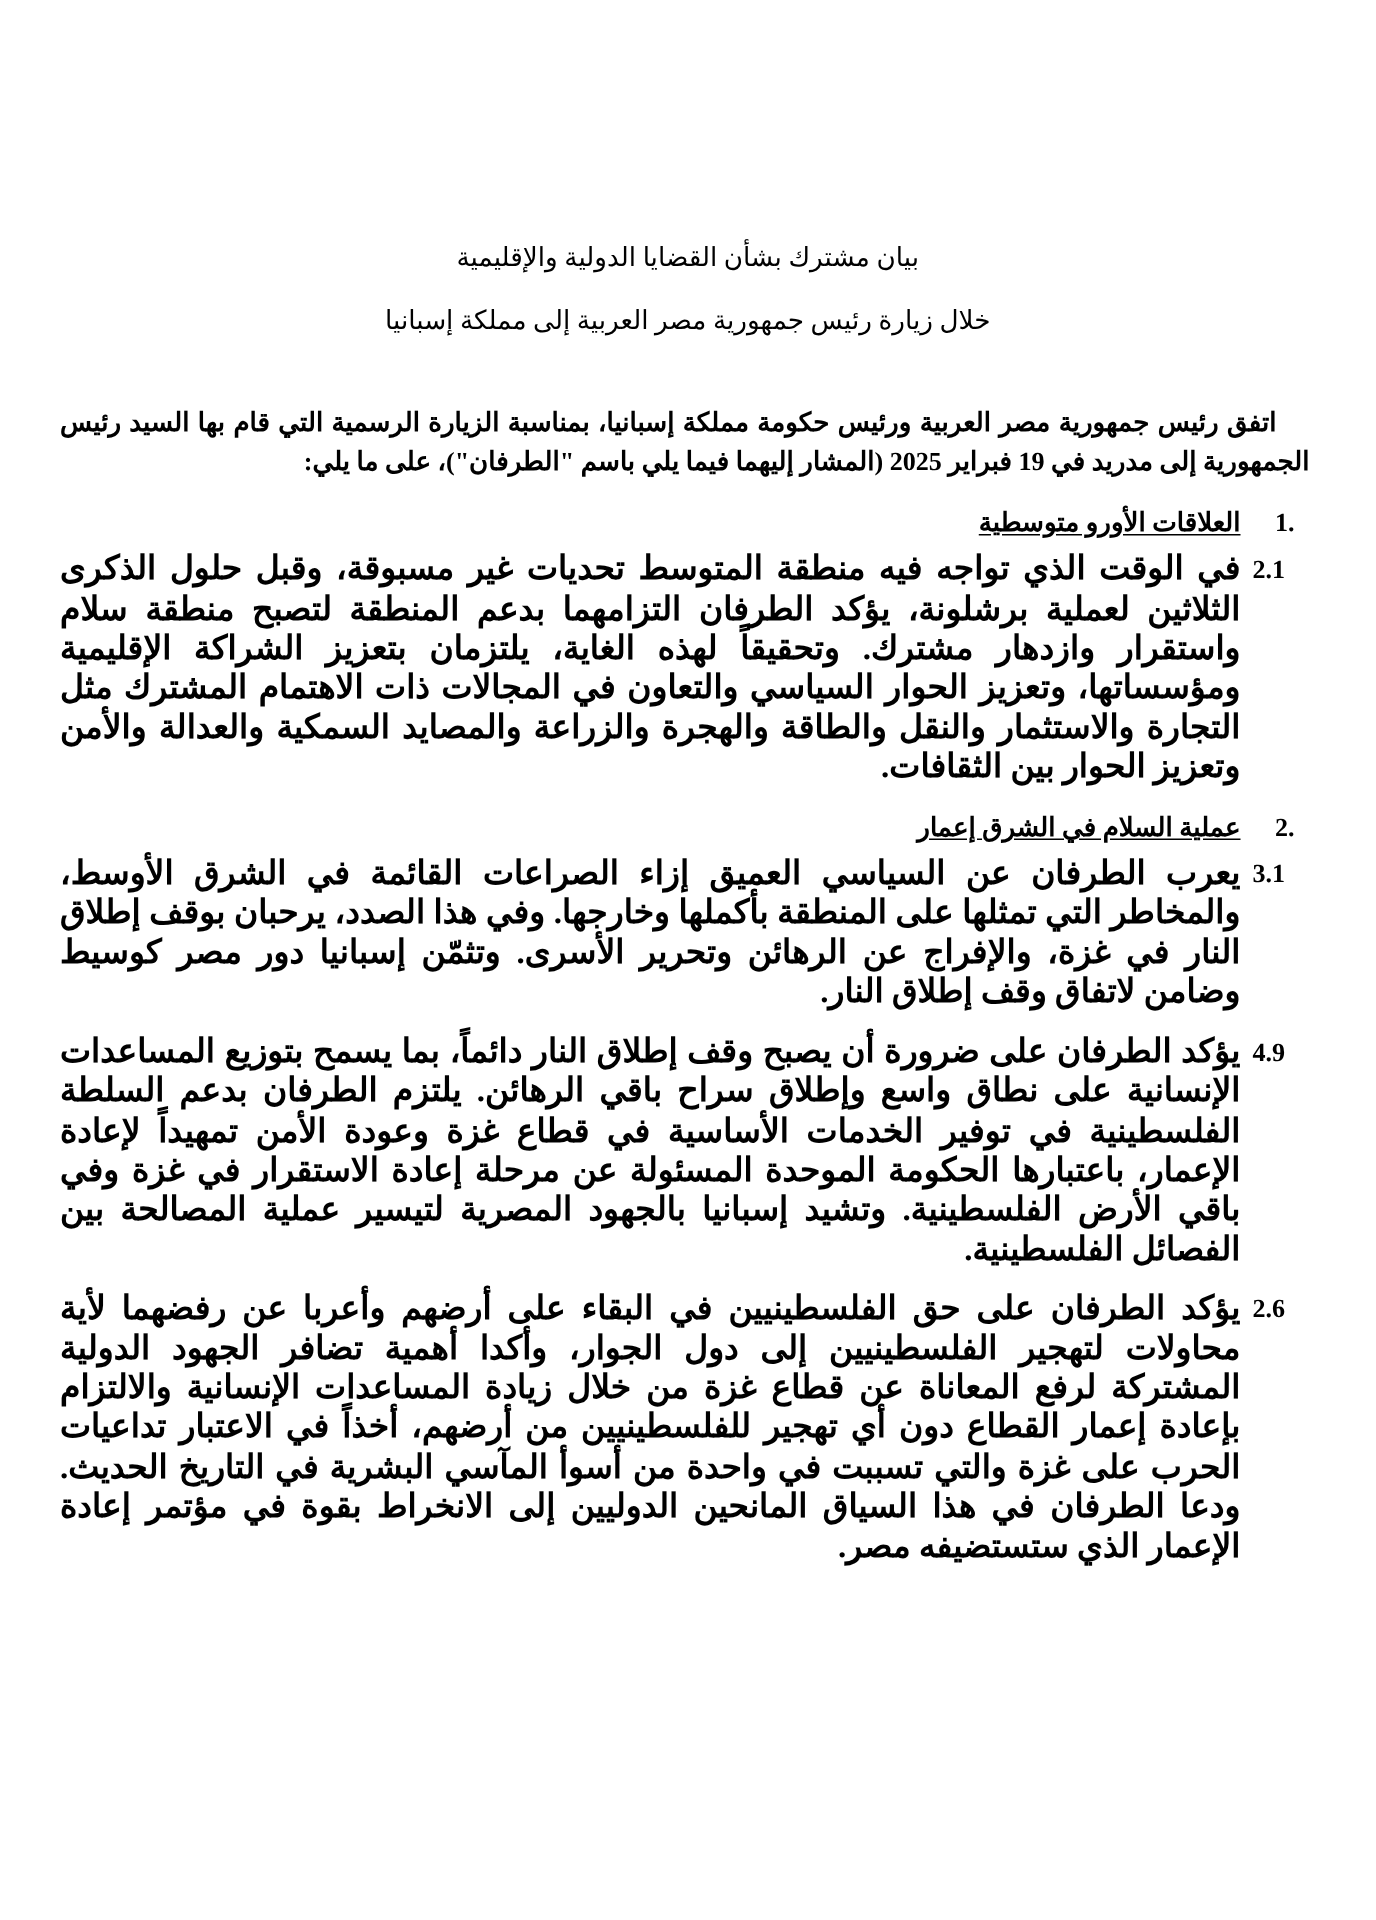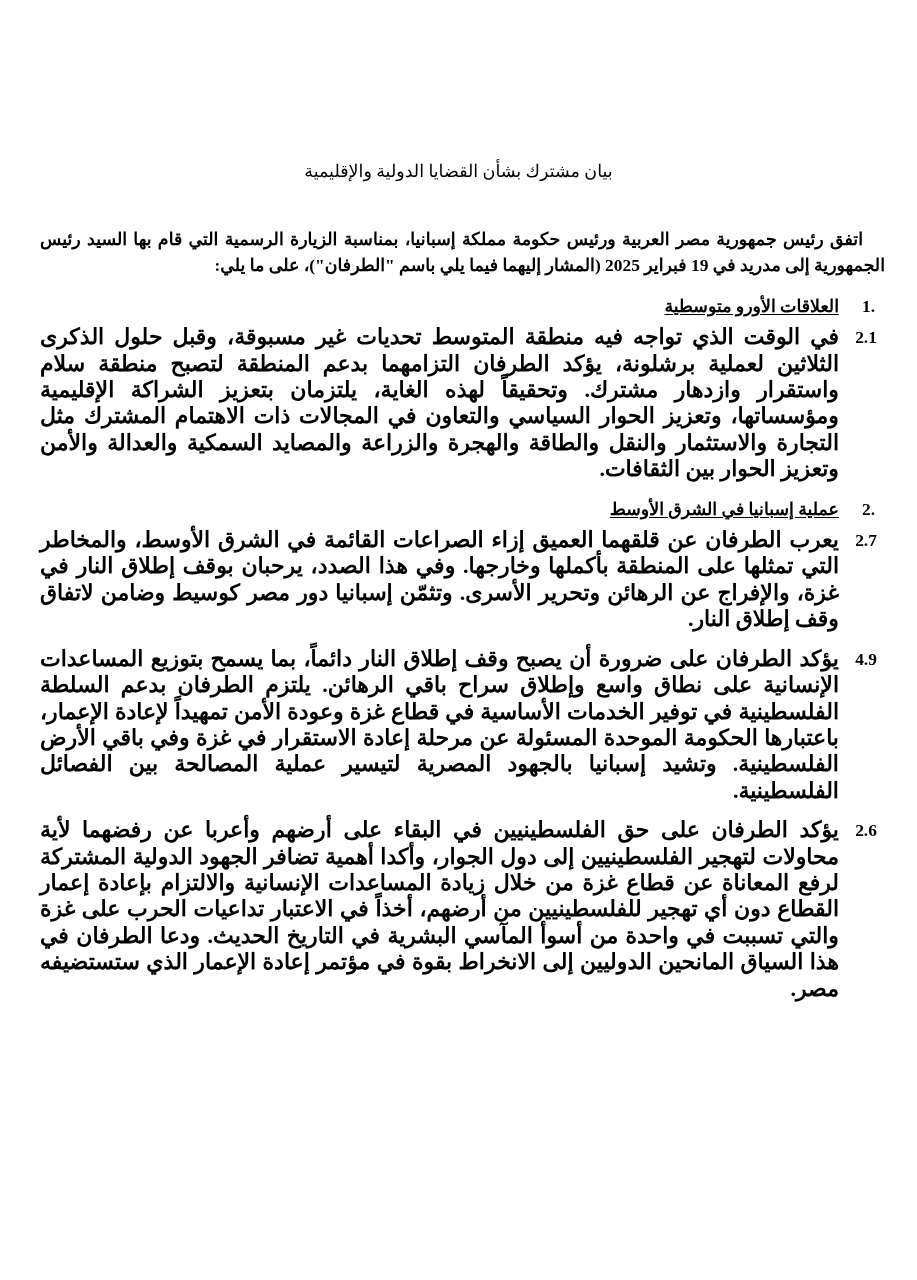--- a/index.html
+++ b/index.html
@@ -39,21 +39,21 @@
     letter-spacing: 0;
     white-space: nowrap;
   }
   .doc-header .hline.date {
     font-size: 17.5px;
   }
 
   
   .doc-body {
     direction: rtl;
-    padding: 0 32px 0 40px;
+    padding: 0 44px 0 40px;
     margin-top: 34px;
   }
 
   p.para {
     margin: 0;
     font-weight: bold;
     font-size: 17.4px;
     line-height: 26.4px;
     text-align: justify;
     text-justify: inter-word;
@@ -95,21 +95,21 @@
   .num-para {
     display: flex;
     flex-direction: row;
     align-items: flex-start;
     direction: rtl;
     margin: 0 0 13px 0;
   }
   .num-para .num {
     flex: 0 0 auto;
     min-width: 38px;
-    text-align: center;
+    text-align: left;
     padding-left: 8px;
     font-weight: bold;
     font-size: 17.4px;
     line-height: 26.4px;
     direction: ltr;
     unicode-bidi: embed;
   }
   .num-para .ptext {
     flex: 1 1 auto;
     font-weight: bold;
@@ -120,44 +120,45 @@
     direction: rtl;
   }
 </style>
 </head>
 <body>
 
 <div class="page">
 
   <div class="doc-header">
     <div class="hline">بيان مشترك بشأن القضايا الدولية والإقليمية</div>
+    <div class="hline">خلال زيارة رئيس جمهورية مصر العربية إلى مملكة إسبانيا</div>
   </div>
 
   <div class="doc-body">
 
     <p class="para intro">اتفق رئيس جمهورية مصر العربية ورئيس حكومة مملكة إسبانيا، بمناسبة الزيارة الرسمية التي قام بها السيد رئيس الجمهورية إلى مدريد في 19 فبراير 2025 (المشار إليهما فيما يلي باسم "الطرفان")، على ما يلي:</p>
 
     <div class="section-heading">
       <span class="num">1.</span>
       <span class="title">العلاقات الأورو متوسطية</span>
     </div>
 
     <div class="num-para">
       <span class="num">2.1</span>
       <span class="ptext">في الوقت الذي تواجه فيه منطقة المتوسط تحديات غير مسبوقة، وقبل حلول الذكرى الثلاثين لعملية برشلونة، يؤكد الطرفان التزامهما بدعم المنطقة لتصبح منطقة سلام واستقرار وازدهار مشترك. وتحقيقاً لهذه الغاية، يلتزمان بتعزيز الشراكة الإقليمية ومؤسساتها، وتعزيز الحوار السياسي والتعاون في المجالات ذات الاهتمام المشترك مثل التجارة والاستثمار والنقل والطاقة والهجرة والزراعة والمصايد السمكية والعدالة والأمن وتعزيز الحوار بين الثقافات.</span>
     </div>
 
     <div class="section-heading">
       <span class="num">2.</span>
-      <span class="title">عملية إسبانيا في الشرق الأوسط</span>
+      <span class="title">عملية السلام في الشرق إعمار</span>
     </div>
 
     <div class="num-para">
-      <span class="num">2.7</span>
-      <span class="ptext">يعرب الطرفان عن قلقهما العميق إزاء الصراعات القائمة في الشرق الأوسط، والمخاطر التي تمثلها على المنطقة بأكملها وخارجها. وفي هذا الصدد، يرحبان بوقف إطلاق النار في غزة، والإفراج عن الرهائن وتحرير الأسرى. وتثمّن إسبانيا دور مصر كوسيط وضامن لاتفاق وقف إطلاق النار.</span>
+      <span class="num">3.1</span>
+      <span class="ptext">يعرب الطرفان عن السياسي العميق إزاء الصراعات القائمة في الشرق الأوسط، والمخاطر التي تمثلها على المنطقة بأكملها وخارجها. وفي هذا الصدد، يرحبان بوقف إطلاق النار في غزة، والإفراج عن الرهائن وتحرير الأسرى. وتثمّن إسبانيا دور مصر كوسيط وضامن لاتفاق وقف إطلاق النار.</span>
     </div>
 
     <div class="num-para">
       <span class="num">4.9</span>
       <span class="ptext">يؤكد الطرفان على ضرورة أن يصبح وقف إطلاق النار دائماً، بما يسمح بتوزيع المساعدات الإنسانية على نطاق واسع وإطلاق سراح باقي الرهائن. يلتزم الطرفان بدعم السلطة الفلسطينية في توفير الخدمات الأساسية في قطاع غزة وعودة الأمن تمهيداً لإعادة الإعمار، باعتبارها الحكومة الموحدة المسئولة عن مرحلة إعادة الاستقرار في غزة وفي باقي الأرض الفلسطينية. وتشيد إسبانيا بالجهود المصرية لتيسير عملية المصالحة بين الفصائل الفلسطينية.</span>
     </div>
 
     <div class="num-para">
       <span class="num">2.6</span>
       <span class="ptext">يؤكد الطرفان على حق الفلسطينيين في البقاء على أرضهم وأعربا عن رفضهما لأية محاولات لتهجير الفلسطينيين إلى دول الجوار، وأكدا أهمية تضافر الجهود الدولية المشتركة لرفع المعاناة عن قطاع غزة من خلال زيادة المساعدات الإنسانية والالتزام بإعادة إعمار القطاع دون أي تهجير للفلسطينيين من أرضهم، أخذاً في الاعتبار تداعيات الحرب على غزة والتي تسببت في واحدة من أسوأ المآسي البشرية في التاريخ الحديث. ودعا الطرفان في هذا السياق المانحين الدوليين إلى الانخراط بقوة في مؤتمر إعادة الإعمار الذي ستستضيفه مصر.</span>

